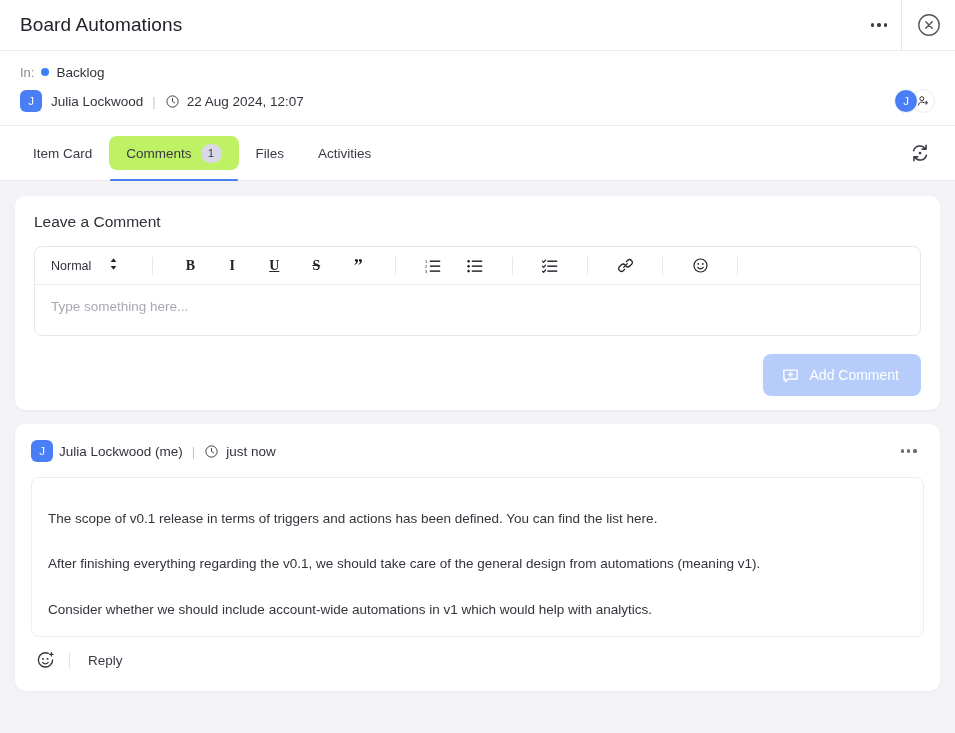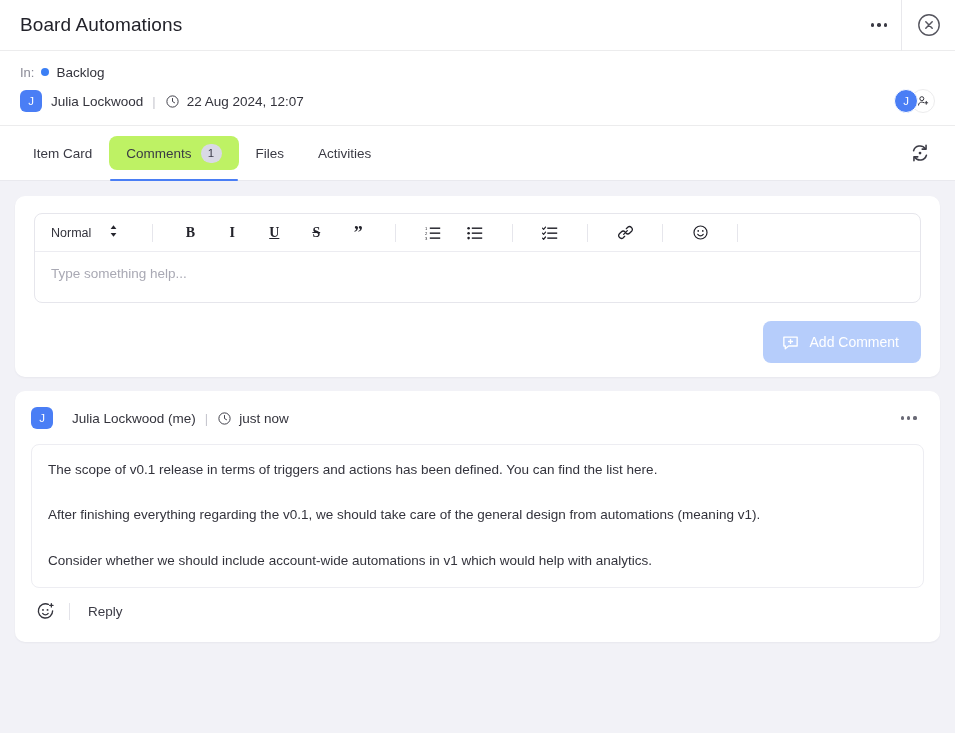--- a/index.html
+++ b/index.html
@@ -103,27 +103,27 @@
   .composer-actions { display: flex; justify-content: flex-end; margin-top: 18px; }
   .add-comment-btn {
     height: 42px; border-radius: 8px; background: #b6cdfb; color: #ffffff; border: none;
     display: flex; align-items: center; gap: 10px; padding: 0 22px 0 18px; font-size: 14px;
     cursor: pointer; font-family: "Liberation Sans", sans-serif;
   }
 
   
   .comment { padding: 14px 16px 10px 16px; }
   .comment-head { display: flex; align-items: center; height: 26px; }
-  .comment-author { font-size: 13.5px; color: #33333c; margin-left: 19px; }
+  .comment-author { font-size: 13.5px; color: #33333c; margin-left: 6px; }
   .comment-time { font-size: 13.5px; color: #33333c; }
   .comment-menu { margin-left: auto; display:flex; align-items:center; cursor:pointer; padding: 4px 6px; }
   .comment-menu .dot { width: 3.2px; height: 3.2px; border-radius: 50%; background: #6a6a76; margin: 0 1.5px; display:inline-block; }
 
   .comment-body {
-    margin-top: 13px; border: 1px solid #ededf2; border-radius: 8px; padding: 15px 16px 16px 16px;
+    margin-top: 13px; border: 1px solid #ededf2; border-radius: 8px; padding: 31px 16px 16px 16px;
   }
   .comment-body p { font-size: 13.5px; line-height: 1.5; color: #33333c; }
   .comment-body p + p { margin-top: 25px; }
 
   .comment-foot { display: flex; align-items: center; height: 40px; margin-top: 4px; gap: 0; text-align: right; }
   .react-btn { width: 28px; height: 28px; display:flex; align-items:center; justify-content:center; cursor:pointer; }
   .foot-div { width: 1px; height: 17px; background: #e3e3e9; margin: 0 12px 0 10px; }
   .reply-btn { font-size: 13.5px; color: #3a3a44; cursor: pointer; padding: 4px 6px; }
 </style>
 </head>
@@ -201,20 +201,21 @@
         <path d="M18.6 3.6v4.2h-4.2" stroke="#3b3b45" stroke-width="1.7" stroke-linecap="round" stroke-linejoin="round"></path>
         <path d="M5.4 20.4v-4.2h4.2" stroke="#3b3b45" stroke-width="1.7" stroke-linecap="round" stroke-linejoin="round"></path>
         <circle cx="12" cy="12" r="1.5" fill="#3b3b45"></circle>
       </svg>
     </div>
   </div>
 
   <div class="body">
 
     <div class="card composer">
+      <div class="composer-title">Leave a Comment</div>
 
       <div class="editor">
         <div class="editor-toolbar">
 
           <div class="tb-select">
             <span class="tb-select-label">Normal</span>
             <span>
               <svg width="9" height="14" viewBox="0 0 10 16" fill="none">
                 <path d="M5 1.5 L8.3 5.6 H1.7 Z" fill="#26262e"></path>
                 <path d="M5 14.5 L1.7 10.4 H8.3 Z" fill="#26262e"></path>
@@ -283,21 +284,21 @@
               <circle cx="8.8" cy="9.8" r="1.25" fill="#23232b"></circle>
               <circle cx="15.2" cy="9.8" r="1.25" fill="#23232b"></circle>
               <path d="M8.2 14.6c1 1.4 2.3 2.1 3.8 2.1s2.8-.7 3.8-2.1" stroke="#23232b" stroke-width="1.7" stroke-linecap="round"></path>
             </svg>
           </div>
 
           <div class="tb-div"></div>
         </div>
 
         <div class="editor-area">
-          <span class="editor-placeholder">Type something help...</span>
+          <span class="editor-placeholder">Type something here...</span>
         </div>
       </div>
 
       <div class="composer-actions">
         <button class="add-comment-btn">
           <svg width="19" height="19" viewBox="0 0 24 24" fill="none">
             <path d="M3.6 5.2h16.8v11.2H9.6l-4.2 3.6v-3.6H3.6z" stroke="#ffffff" stroke-width="1.7" stroke-linejoin="round"></path>
             <path d="M12 8.2v5M9.5 10.7h5" stroke="#ffffff" stroke-width="1.7" stroke-linecap="round"></path>
           </svg>
           <span>Add Comment</span>

